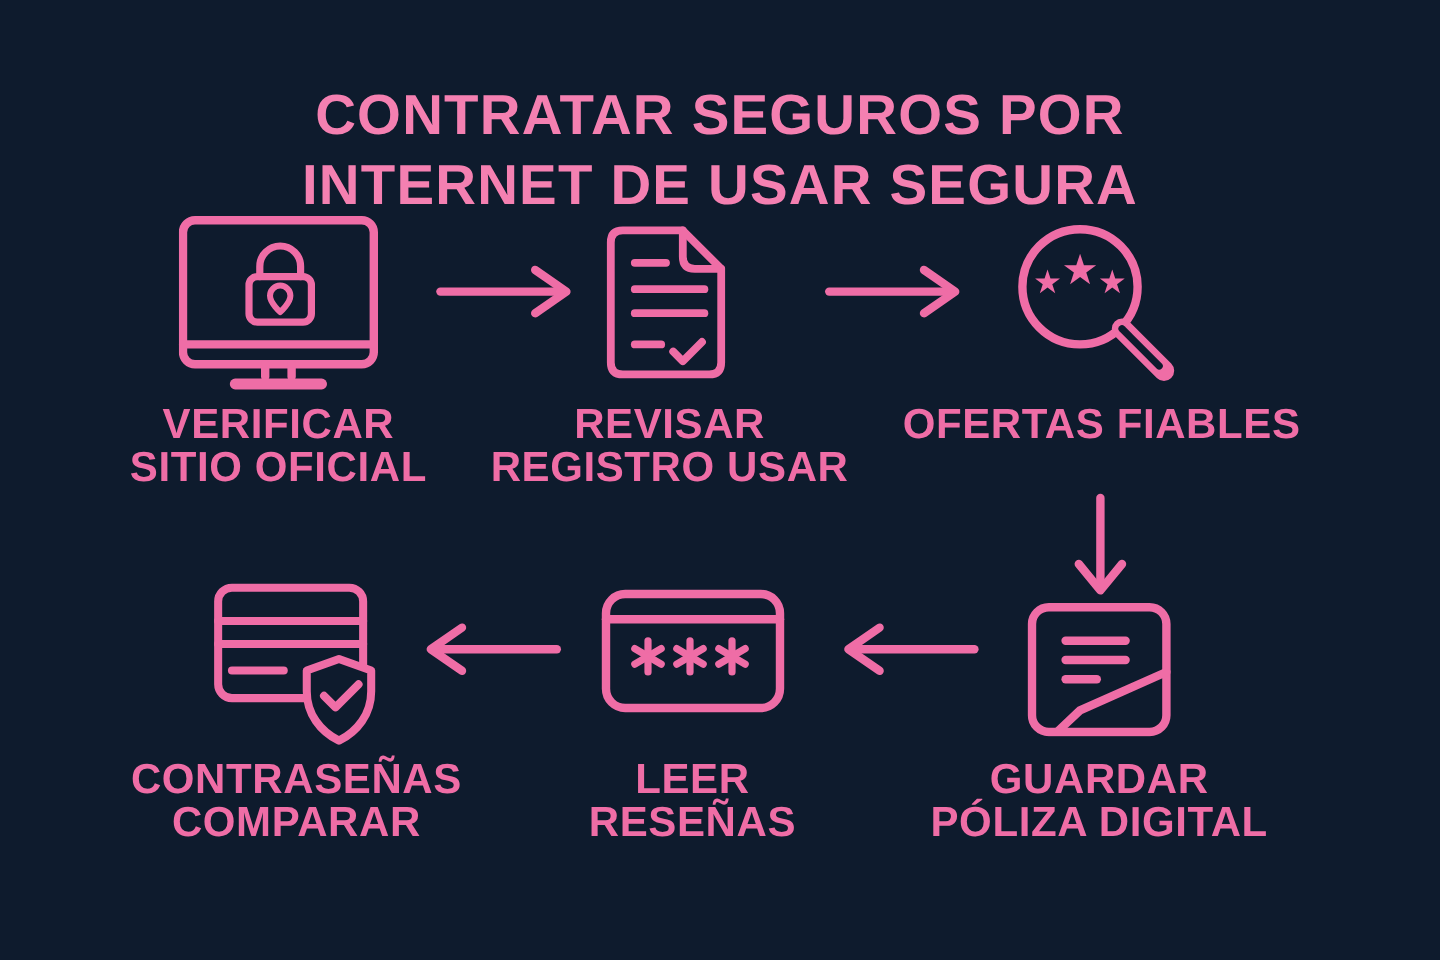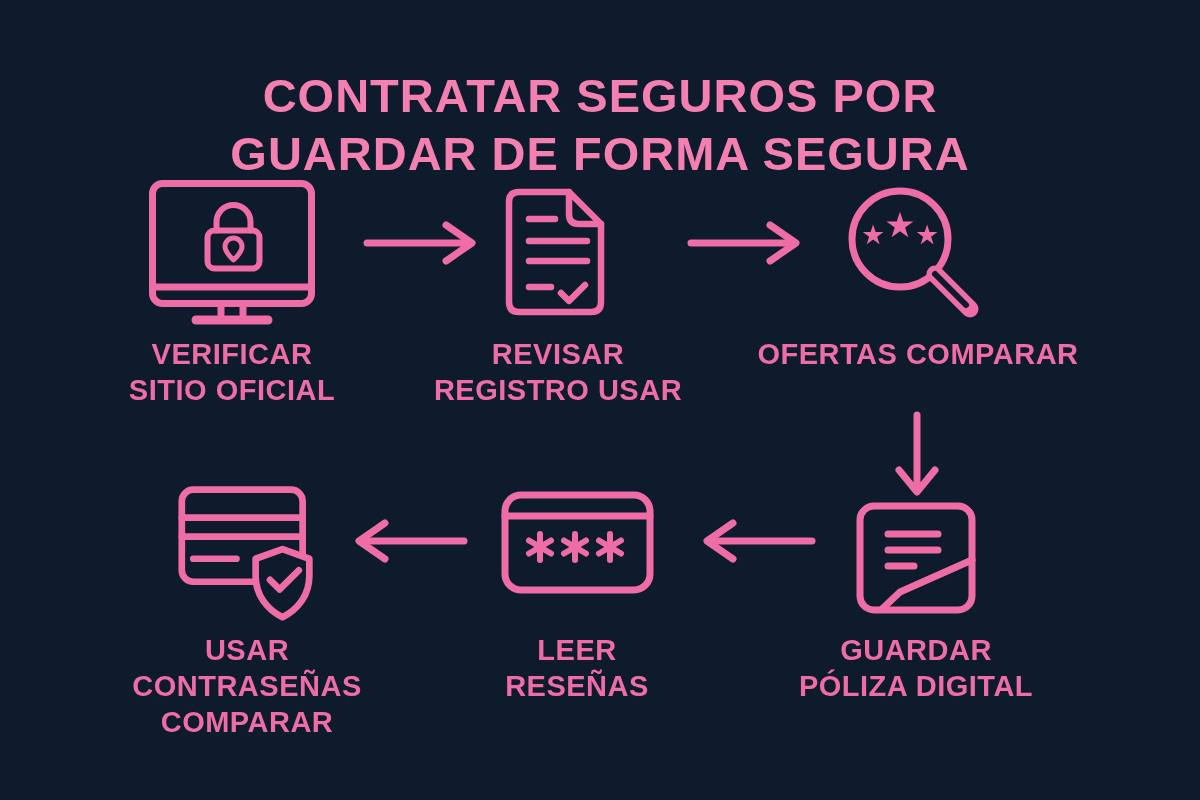--- a/index.html
+++ b/index.html
@@ -18,37 +18,37 @@
     letter-spacing:1px;
     margin-top:37px;
   }
   .step{
     position:absolute;width:380px;transform:translateX(-50%);
     text-align:center;color:var(--pink);font-weight:800;
   }
   .icon-box{display:flex;justify-content:center;align-items:center;}
   .step.top-row .icon-box{height:166px;}
   .step.bottom-row .icon-box{height:150px;align-items:flex-start;}
-  .label{font-size:29px;line-height:36px;letter-spacing:0.5px;}
+  .label{font-size:35px;line-height:36px;letter-spacing:0.5px;}
   .arrow{position:absolute;}
   
   .s{fill:none;stroke:var(--pink);stroke-linecap:round;stroke-linejoin:round;}
   .f{fill:var(--pink);stroke:none;}
   .mask{fill:var(--bg);stroke:var(--pink);stroke-linecap:round;stroke-linejoin:round;}
   .bgline{fill:none;stroke:var(--bg);stroke-linecap:round;stroke-linejoin:round;}
   .star{font-family:"DejaVu Sans",sans-serif;}
 </style>
 </head>
 <body>
 
 <div class="canvas">
 
   <div class="title">
     <div>CONTRATAR SEGUROS POR</div>
-    <div>GUARDAR DE FORMA SEGURA</div>
+    <div>INTERNET DE USAR SEGURA</div>
   </div>
 
   <div class="step top-row" style="left:232px;top:170px">
     <div class="icon-box">
       <svg width="166" height="146" viewBox="0 0 166 146">
         <rect class="s" stroke-width="7" x="3.5" y="3.5" width="159" height="120" rx="10"></rect>
         <line class="s" stroke-width="7" x1="3.5" y1="107" x2="162.5" y2="107"></line>
         <line class="s" stroke-width="7" x1="72" y1="123.5" x2="72" y2="134"></line>
         <line class="s" stroke-width="7" x1="94" y1="123.5" x2="94" y2="134"></line>
         <line class="s" stroke-width="9" x1="47" y1="140" x2="119" y2="140"></line>
@@ -86,21 +86,21 @@
       <svg width="140" height="138" viewBox="0 0 140 138">
         <circle class="s" stroke-width="7" cx="52" cy="55" r="48"></circle>
         <line class="s" stroke-width="17" x1="87" y1="90" x2="122" y2="125"></line>
         <line class="bgline" stroke-width="6" x1="87" y1="90" x2="118" y2="121"></line>
         <text class="f star" x="52" y="53" font-size="35" text-anchor="middle">★</text>
         <text class="f star" x="25" y="60" font-size="27" text-anchor="middle">★</text>
         <text class="f star" x="79" y="60" font-size="27" text-anchor="middle">★</text>
       </svg>
     </div>
     <div class="label">
-      <div>OFERTAS COMPARAR</div>
+      <div>OFERTAS FIABLES</div>
     </div>
   </div>
 
   <div class="step bottom-row" style="left:916px;top:482px">
     <div class="icon-box">
       <svg width="120" height="112" viewBox="0 0 120 112" style="margin-top:20px">
         <rect class="s" stroke-width="7" x="4" y="4" width="112" height="104" rx="14"></rect>
         <line class="s" stroke-width="7" x1="32" y1="32" x2="82" y2="32"></line>
         <line class="s" stroke-width="7" x1="32" y1="48" x2="82" y2="48"></line>
         <line class="s" stroke-width="7" x1="32" y1="64" x2="58" y2="64"></line>
@@ -146,21 +146,20 @@
       <svg width="140" height="142" viewBox="0 0 146 148">
         <rect class="s" stroke-width="7" x="5" y="8" width="126" height="96" rx="12"></rect>
         <line class="s" stroke-width="7" x1="5" y1="37" x2="131" y2="37"></line>
         <line class="s" stroke-width="7" x1="5" y1="57" x2="131" y2="57"></line>
         <line class="s" stroke-width="7" x1="17" y1="80" x2="62" y2="80"></line>
         <path class="mask" stroke-width="7" d="M110 70 L138 80 V98 C138 118 126 133 110 141 C94 133 82 118 82 98 V80 Z"></path>
         <path class="s" stroke-width="7" d="M97 102 l10 10 l20 -20"></path>
       </svg>
     </div>
     <div class="label">
-      <div>USAR</div>
       <div>CONTRASEÑAS</div>
       <div>COMPARAR</div>
     </div>
   </div>
 
   <svg class="arrow" style="left:362px;top:219px" width="120" height="48" viewBox="0 0 120 48">
     <line class="s" stroke-width="7" x1="5" y1="24" x2="106" y2="24"></line>
     <path class="s" stroke-width="7" d="M84 6 L110 24 L84 42"></path>
   </svg>
 

